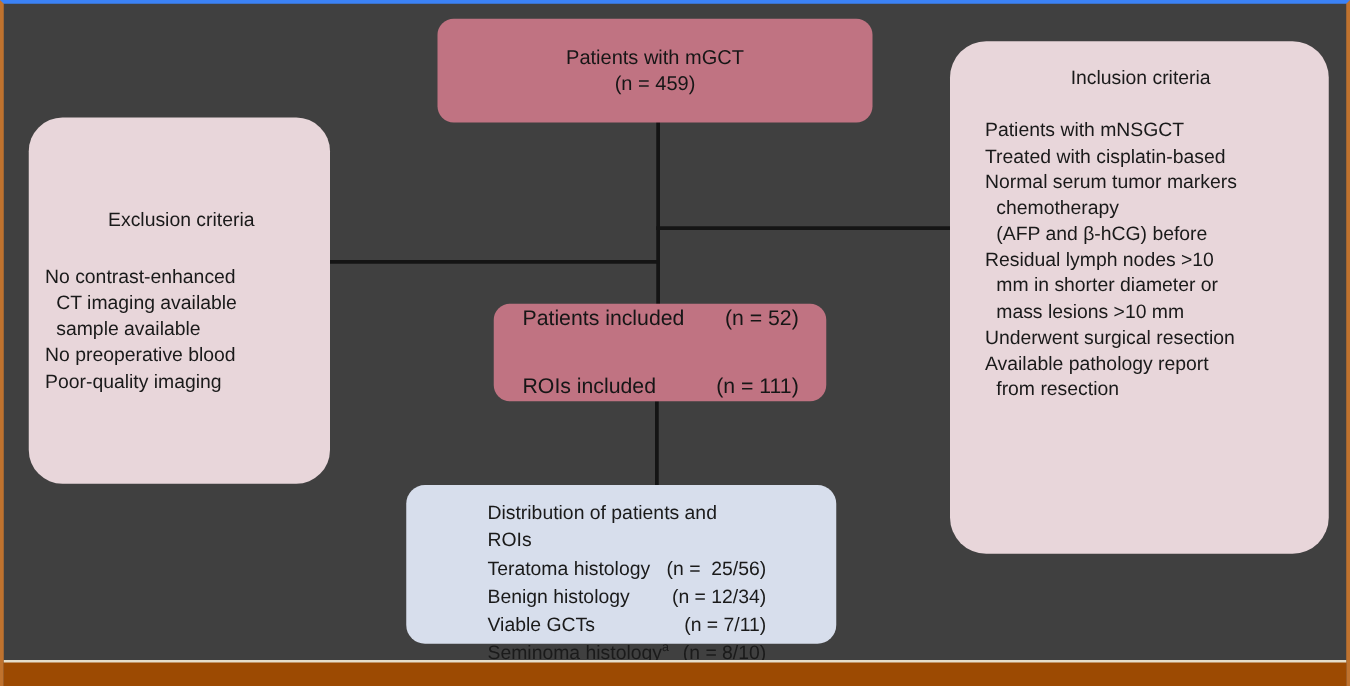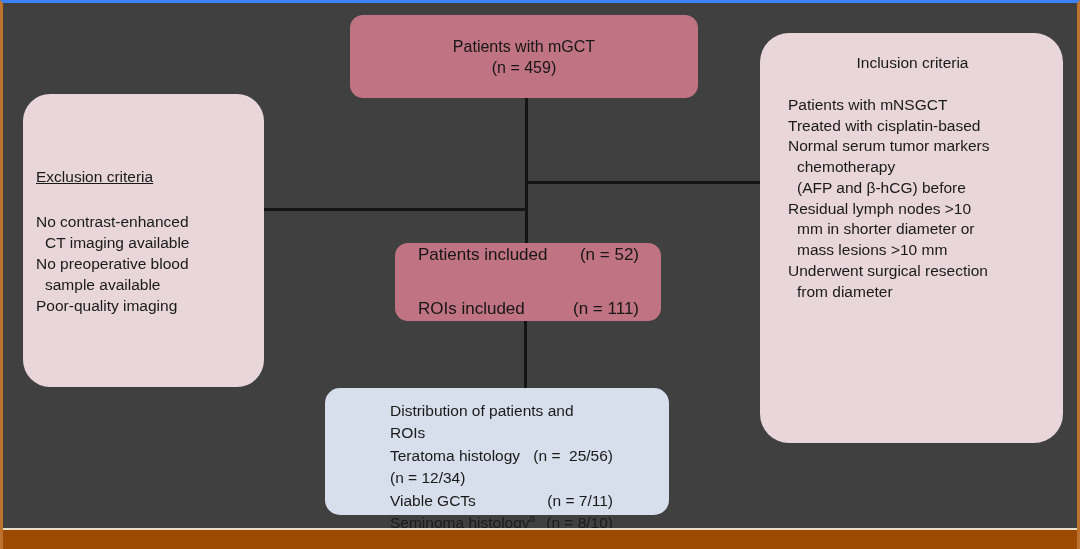--- a/index.html
+++ b/index.html
@@ -62,21 +62,21 @@
   #conn-right-horizontal { left: 522px; top: 178px; width: 238px; height: 3px; }
   #conn-left-horizontal  { left: 260px; top: 205px; width: 265px; height: 3px; }
   #conn-bottom-vertical  { left: 521px; top: 318px; width: 3px;  height: 68px; }
   
   #exclusion-box {
     left: 20px; top: 91px; width: 241px; height: 293px;
     border-radius: 27px;
     padding: 72px 10px 0 13px;
     font-size: 15.5px; line-height: 21px;
   }
-  #exclusion-box .box-title { text-align: left; margin-bottom: 24px; text-decoration: underline; }
+  #exclusion-box .box-title { text-align: center; margin-bottom: 24px; }
   
   #inclusion-box {
     left: 757px; top: 30px; width: 303px; height: 410px;
     border-radius: 29px;
     padding: 20px 8px 0 28px;
     font-size: 15.5px; line-height: 20.75px;
   }
   #inclusion-box .box-title { text-align: center; margin-bottom: 21px; margin-left: -18px; }
   .crit-line.cont { padding-left: 9px; }
   
@@ -113,39 +113,40 @@
   <div class="box dark-box" id="top-box">
     <div>Patients with mGCT</div>
     <div>(n = 459)</div>
   </div>
 
   <div class="box pink-box" id="exclusion-box">
     <div class="box-title">Exclusion criteria</div>
     <div>
       <div class="crit-line">No contrast-enhanced</div>
       <div class="crit-line cont">CT imaging available</div>
+      <div class="crit-line cont">sample available</div>
       <div class="crit-line">No preoperative blood</div>
-      <div class="crit-line cont">sample available</div>
       <div class="crit-line">Poor-quality imaging</div>
     </div>
   </div>
 
   <div class="box pink-box" id="inclusion-box">
     <div class="box-title">Inclusion criteria</div>
     <div>
       <div class="crit-line">Patients with mNSGCT</div>
       <div class="crit-line">Treated with cisplatin-based</div>
       <div class="crit-line">Normal serum tumor markers</div>
       <div class="crit-line cont">chemotherapy</div>
       <div class="crit-line cont">(AFP and β-hCG) before</div>
       <div class="crit-line">Residual lymph nodes &gt;10</div>
       <div class="crit-line cont">mm in shorter diameter or</div>
       <div class="crit-line cont">mass lesions &gt;10 mm</div>
       <div class="crit-line">Underwent surgical resection</div>
-      <div class="crit-line cont">from diameter</div>
+      <div class="crit-line">Available pathology report</div>
+      <div class="crit-line cont">from resection</div>
     </div>
   </div>
 
   <div class="box dark-box" id="included-box">
     <div class="nrow">
       <span class="lbl">Patients included</span>
       <span class="val">(n = 52)</span>
     </div>
     <div class="nrow">
       <span class="lbl">ROIs included</span>
@@ -153,20 +154,21 @@
     </div>
   </div>
 
   <div class="box blue-box" id="distribution-box">
     <div>Distribution of patients and ROIs</div>
     <div class="nrow">
       <span class="lbl"><span>Teratoma histology</span><sup class="note"></sup></span>
       <span class="val">(n =  25/56)</span>
     </div>
     <div class="nrow">
+      <span class="lbl"><span>Benign histology</span><sup class="note"></sup></span>
       <span class="val">(n = 12/34)</span>
     </div>
     <div class="nrow">
       <span class="lbl"><span>Viable GCTs</span><sup class="note"></sup></span>
       <span class="val">(n = 7/11)</span>
     </div>
     <div class="nrow">
       <span class="lbl"><span>Seminoma histology</span><sup class="note">a</sup></span>
       <span class="val">(n = 8/10)</span>
     </div>

